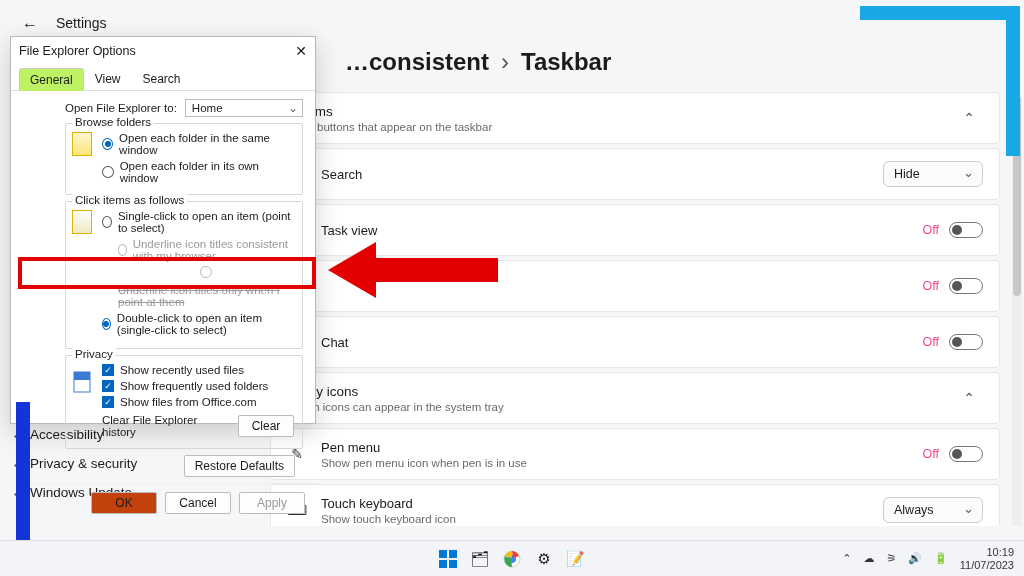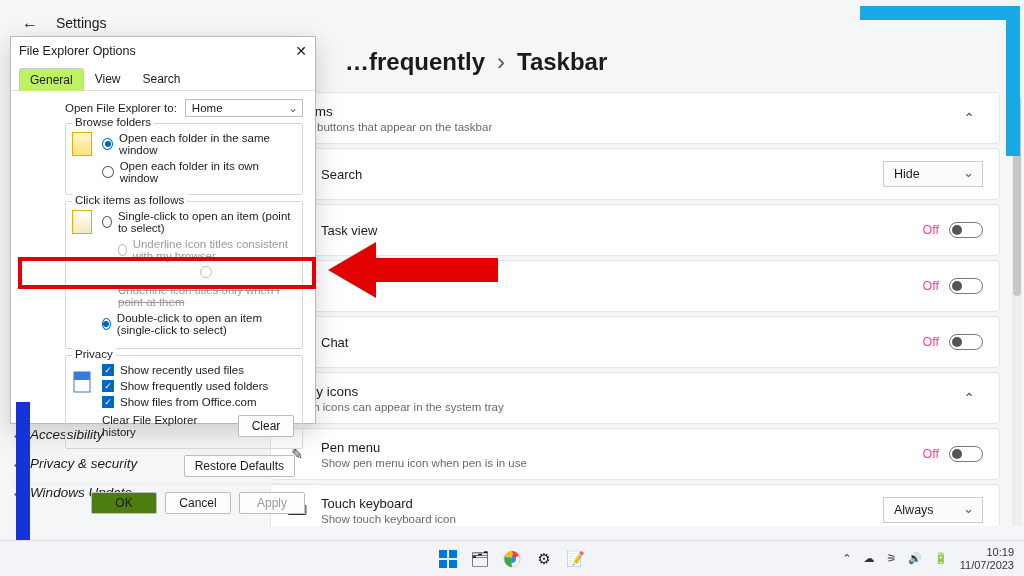--- a/index.html
+++ b/index.html
@@ -8,33 +8,33 @@
   
   .settings-bg { position: absolute; inset: 0; background: #f5f6f8; }
   .settings-header { position: absolute; top: 14px; left: 22px; display: flex; align-items: center; gap: 18px; }
   .settings-header .back { font-size: 16px; }
   .settings-header .title { font-size: 14px; }
 
   .breadcrumb { position: absolute; top: 48px; left: 345px; font-size: 24px; font-weight: 600; display:flex; align-items:center; gap:12px;}
   .breadcrumb .sep { font-weight:400; color:#555;}
 
   .sidebar { position: absolute; left: 2px; top: 420px; width: 180px; }
-  .sidebar-item { padding: 7px 10px 7px 28px; font-size: 13.5px; display:flex; align-items:flex-end; gap:10px; position:relative;font-style:italic;}
+  .sidebar-item { padding: 7px 10px 7px 28px; font-size: 13.5px; display:flex; align-items:flex-end; gap:10px; position:relative;}
   .sidebar-item::before { content:"•"; position:absolute; left:12px; font-size:10px; color:#666;}
   .content { position: absolute; left: 270px; right: 24px; top: 92px; bottom: 50px; overflow-y: auto; }
   .card { background: #fff; border: 1px solid #e6e6e6; border-radius: 4px; margin-bottom: 4px; }
   .row { display: flex; align-items: center; padding: 10px 16px; min-height: 52px; }
   .row .ico { width: 20px; height: 20px; margin-right: 14px; display:flex; align-items:center; justify-content:center; font-size:14px; color:#333;}
   .row .lab { flex: 1; }
   .row .lab .sub { font-size: 11.5px; color: #6a6a6a; margin-top:2px;}
   .row .val { font-size: 12.5px; color: #ec4899; margin-right: 10px;}
   .chev { width:28px; text-align:center; color:#555; font-size:14px;}
   .toggle { width: 34px; height: 16px; border: 1px solid #777; border-radius: 10px; position: relative; background:#fff;}
   .toggle::after { content:""; position:absolute; width:10px; height:10px; background:#555; border-radius:50%; top:2px; left:2px;}
-  .select { border:1px solid #ccc; background:#fbfbfb; border-radius:0; padding:5px 28px 5px 10px; font-size:12.5px; position:relative; min-width:100px;}
+  .select { border:1px solid #ccc; background:#fbfbfb; border-radius:6px; padding:5px 28px 5px 10px; font-size:12.5px; position:relative; min-width:100px;}
   .select::after { content:"⌄"; position:absolute; right:8px; top:3px; font-size:13px; color:#555;}
   .section-head { padding: 10px 16px; }
   .section-head .t { font-size:13.5px; }
   .section-head .s { font-size:11.5px; color:#6a6a6a; margin-top:2px;}
   .expand-head { display:flex; align-items:center;}
   .expand-head .chev { margin-left:auto;}
 
   
   .dialog { position: absolute; left: 10px; top: 36px; width: 306px; height: 388px; background: #fff; border: 1px solid #b8b8b8; box-shadow: 0 8px 24px rgba(0,0,0,.18); font-size: 12px; }
   .dlg-title { display:flex; align-items:center; padding: 6px 8px; font-size:12.5px;}
@@ -52,21 +52,21 @@
   .rad-row.indent { padding-left:44px; color:#9a9a9a;}
   .rad-row.struck { text-decoration: line-through; color:#9a9a9a;flex-direction:column;}
   .radio { width:12px; height:12px; border:1px solid #555; border-radius:50%; display:inline-flex; align-items:center; justify-content:center;}
   .radio.on::after{content:""; width:6px; height:6px; background:#0067c0; border-radius:50%;}
   .radio.on { border-color:#0067c0;}
   .chk { width:12px; height:12px; background:#0067c0; color:#fff; font-size:9px; display:inline-flex; align-items:center; justify-content:center;}
   .grp-icon { position:absolute; left:6px; top:14px; width:20px; height:24px; border:1px solid #e2b000; background:linear-gradient(#fff6d0,#ffe47a);}
   .priv-icon { position:absolute; left:6px; top:14px; width:20px; height:24px;}
   .btnbar { display:flex; justify-content:flex-end; gap:8px; padding: 8px 10px; border-top:1px solid #eee;}
   .wbtn { min-width:66px; padding:3px 10px; font-size:12px; border:1px solid #bcbcbc; background:#fdfdfd; text-align:center; border-radius:2px;}
-  .wbtn.primary { background:#4d7c0f;}
+  .wbtn.primary { background:#c2410c;}
   .wbtn.disabled { color:#9a9a9a;}
   .clear-row { display:flex; align-items:center; padding:4px 0 2px 28px; gap:10px;}
   .clear-row .wbtn { margin-left:auto; min-width:56px;}
   .rd-row { display:flex; justify-content:flex-end; padding:6px 8px 0 0;}
   .highlight-box { position:absolute; border:4px solid #e30000; pointer-events:none;}
 
   
   .arrow { position:absolute; }
 
   
@@ -96,21 +96,21 @@
     <span class="title">Settings</span>
   </div>
 
   <div class="win-buttons">
     <span>—</span>
     <span>▢</span>
     <span>✕</span>
   </div>
 
   <div class="breadcrumb">
-    <span>…frequently</span>
+    <span>…consistent</span>
     <span class="sep">›</span>
     <span>Taskbar</span>
   </div>
 
   <div class="sidebar">
     <div class="sidebar-item">
         <span>Accessibility</span>
       </div>
     <div class="sidebar-item">
         <span>Privacy &amp; security</span>

